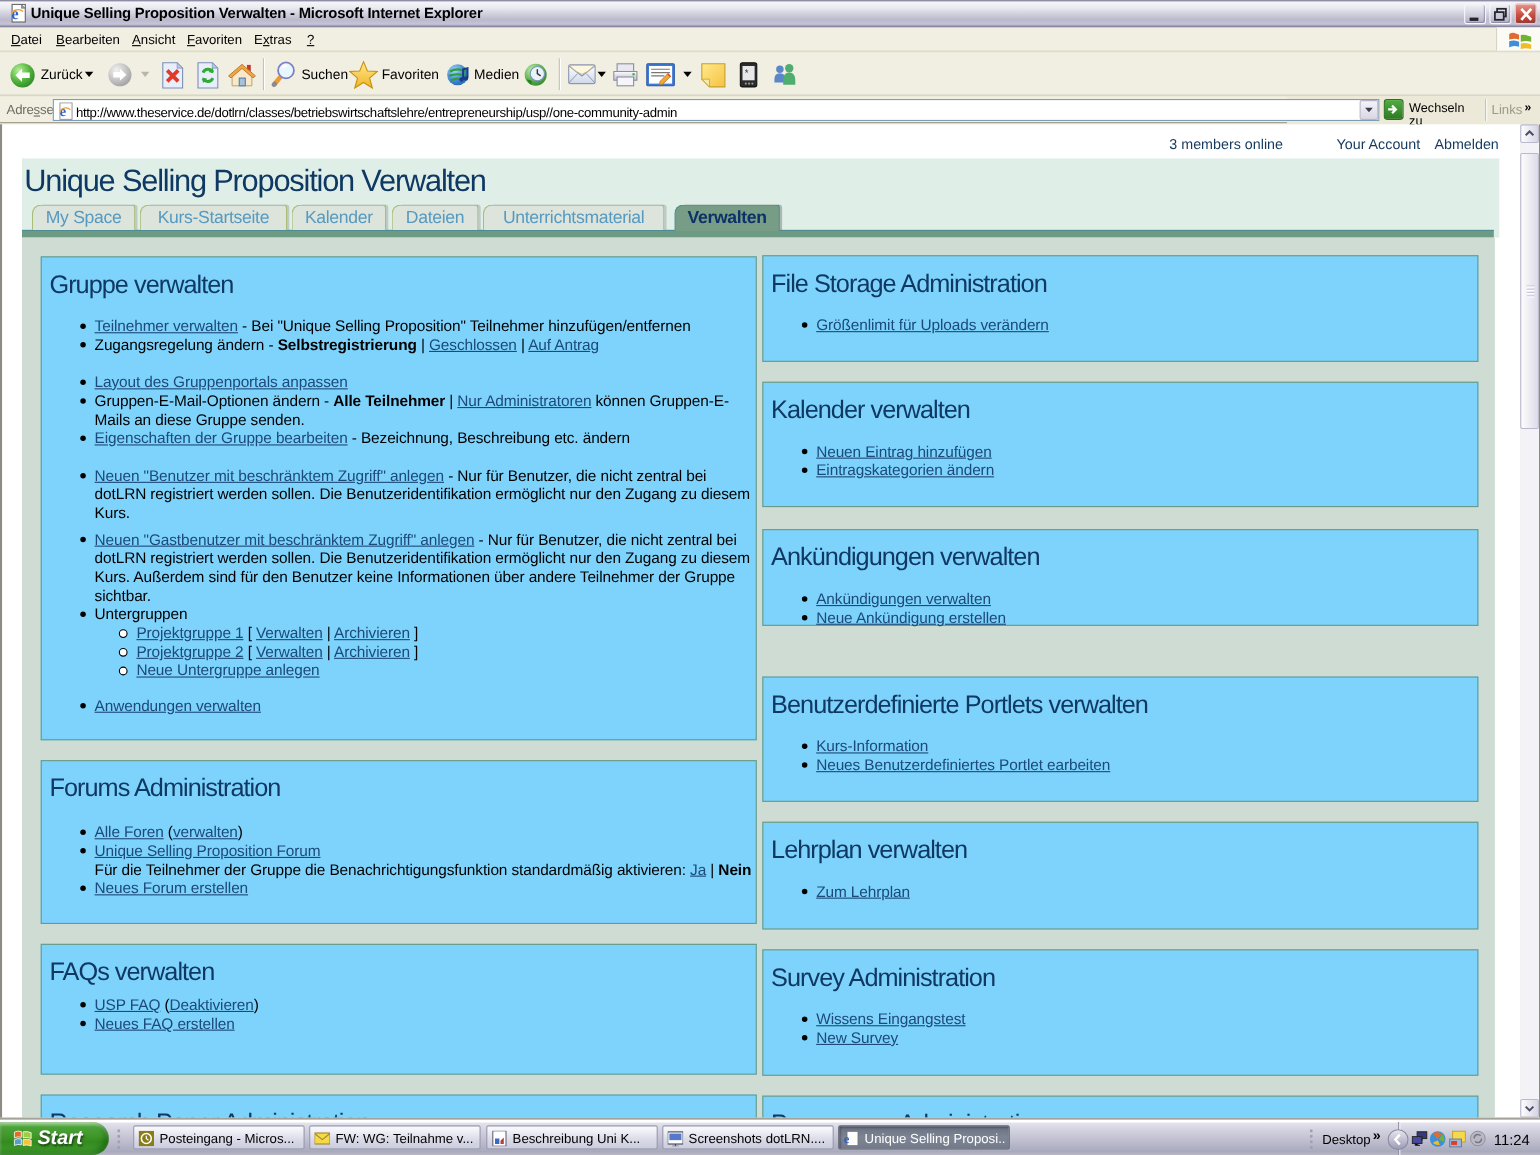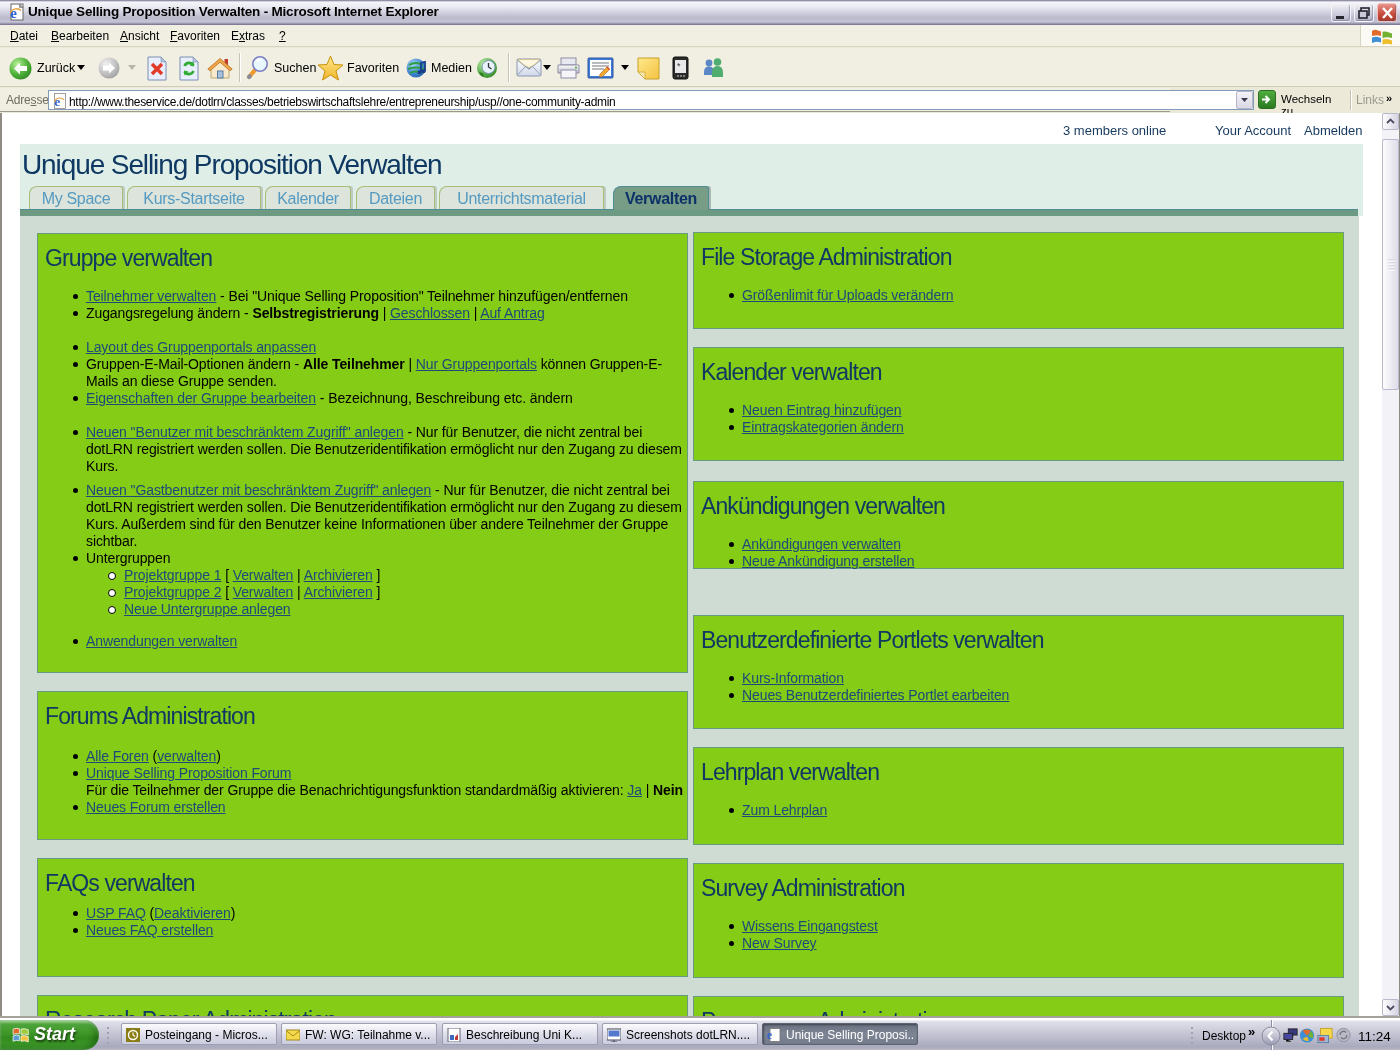--- a/index.html
+++ b/index.html
@@ -43,21 +43,21 @@
 
 .toplinks{position:absolute;top:10px;font-size:13px;color:#16395e}
 #banner{position:absolute;left:18px;top:31px;width:1343px;height:72px;background:#dfefe8}
 #banner h1{position:absolute;left:2px;top:5px;font-size:28px;font-weight:normal;letter-spacing:-1.1px;color:#0f3862}
 #tabstrip{position:absolute;left:18px;top:96px;width:1338px;height:7px;background:#6d9a83;border-top:1px solid #4e8c94}
 .tab{position:absolute;top:73px;height:23px;z-index:2;background:#dce4db;border:1px solid #a9bd77;border-bottom:none;border-radius:8px 3px 0 0;box-shadow:2px 0 0 rgba(150,160,150,.45);
  font-size:16px;color:#569ac1;text-align:center;letter-spacing:-0.3px}
 .tab span{display:block;margin-top:3px}
 .tab.active{height:24px;z-index:3;background:#779d86;border-color:#4e8c94;color:#0c3168;font-weight:bold;box-shadow:2px 0 0 rgba(120,130,120,.5)}
 #content{position:absolute;left:18px;top:103px;width:1339px;height:911px;background:#cedcd3}
-.pbox{position:absolute;background:#84cc16;border:1px solid #699a83}
+.pbox{position:absolute;background:#7dd3fc;border:1px solid #699a83}
 .pbox h2{font-weight:normal;font-size:23px;color:#0f3862;letter-spacing:-0.9px;margin:11px 0 0 7px}
 .pbox ul{margin:16px 0 0 48px;list-style:none}
 .pbox li{position:relative;font-size:14px;line-height:17px;color:#000;letter-spacing:-0.1px}
 .pbox li:before{content:"";position:absolute;left:-13px;top:6px;width:5px;height:5px;border-radius:50%;background:#000}
 .pbox li.gap{margin-top:17px}
 .pbox li.gap7{margin-top:7px}
 a{color:#1c4a7a;text-decoration:underline}
 .pbox ul ul{list-style:none;margin:0 0 0 38px}
 .subul li:before{content:"";position:absolute;left:-16px;top:5px;width:6px;height:6px;border-radius:50%;border:1px solid #000;background:#fff}
 
@@ -332,21 +332,21 @@
       <span>Verwalten</span>
     </div>
  <div id="tabstrip"></div>
  <div id="content">
   <div class="pbox" style="left:17px;top:17px;width:651px;height:440px">
    <h2>Gruppe verwalten</h2>
    <ul>
     <li><a>Teilnehmer verwalten</a> - Bei "Unique Selling Proposition" Teilnehmer hinzufügen/entfernen</li>
     <li>Zugangsregelung ändern - <b>Selbstregistrierung</b> | <a>Geschlossen</a> | <a>Auf Antrag</a></li>
     <li class="gap"><a>Layout des Gruppenportals anpassen</a></li>
-    <li>Gruppen-E-Mail-Optionen ändern - <b>Alle Teilnehmer</b> | <a>Nur Gruppenportals</a> können Gruppen-E-<br>Mails an diese Gruppe senden.</li>
+    <li>Gruppen-E-Mail-Optionen ändern - <b>Alle Teilnehmer</b> | <a>Nur Administratoren</a> können Gruppen-E-<br>Mails an diese Gruppe senden.</li>
     <li><a>Eigenschaften der Gruppe bearbeiten</a> - Bezeichnung, Beschreibung etc. ändern</li>
     <li class="gap"><a>Neuen "Benutzer mit beschränktem Zugriff" anlegen</a> - Nur für Benutzer, die nicht zentral bei<br>dotLRN registriert werden sollen. Die Benutzeridentifikation ermöglicht nur den Zugang zu diesem<br>Kurs.</li>
     <li class="gap7"><a>Neuen "Gastbenutzer mit beschränktem Zugriff" anlegen</a> - Nur für Benutzer, die nicht zentral bei<br>dotLRN registriert werden sollen. Die Benutzeridentifikation ermöglicht nur den Zugang zu diesem<br>Kurs. Außerdem sind für den Benutzer keine Informationen über andere Teilnehmer der Gruppe<br>sichtbar.</li>
     <li>Untergruppen
      <ul class="subul">
       <li><a>Projektgruppe 1</a> [ <a>Verwalten</a> | <a>Archivieren</a> ]</li>
       <li><a>Projektgruppe 2</a> [ <a>Verwalten</a> | <a>Archivieren</a> ]</li>
       <li><a>Neue Untergruppe anlegen</a></li>
      </ul>
     </li>

